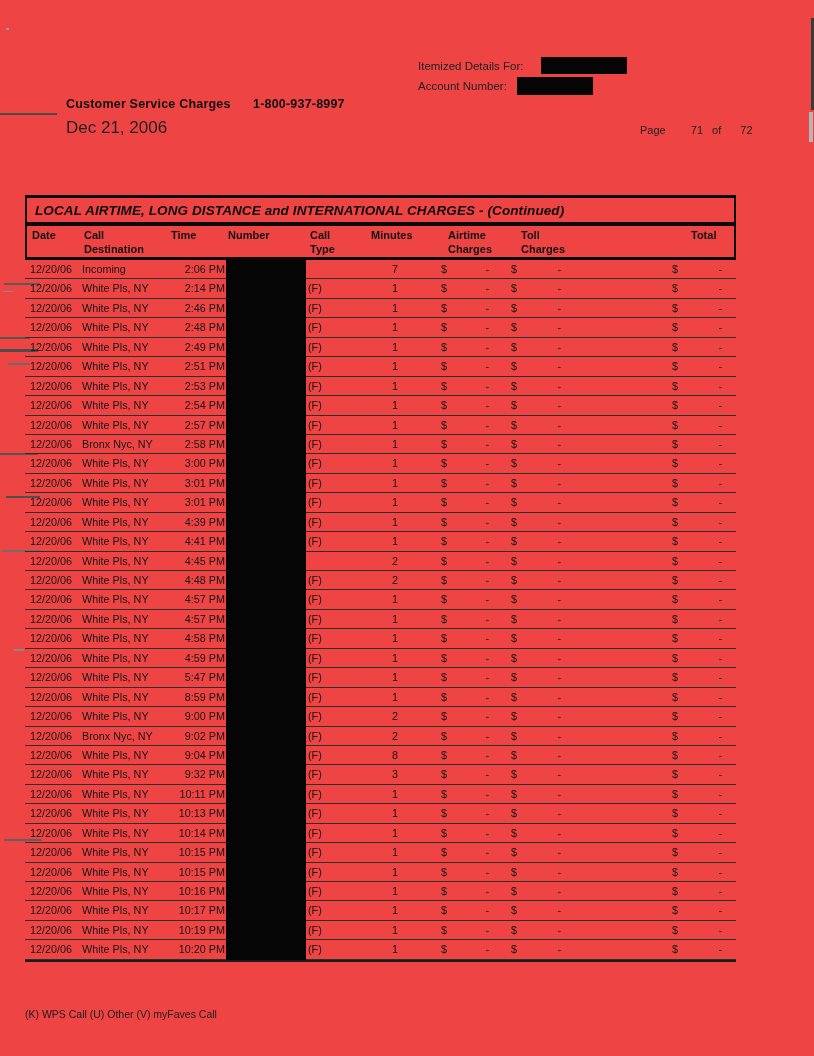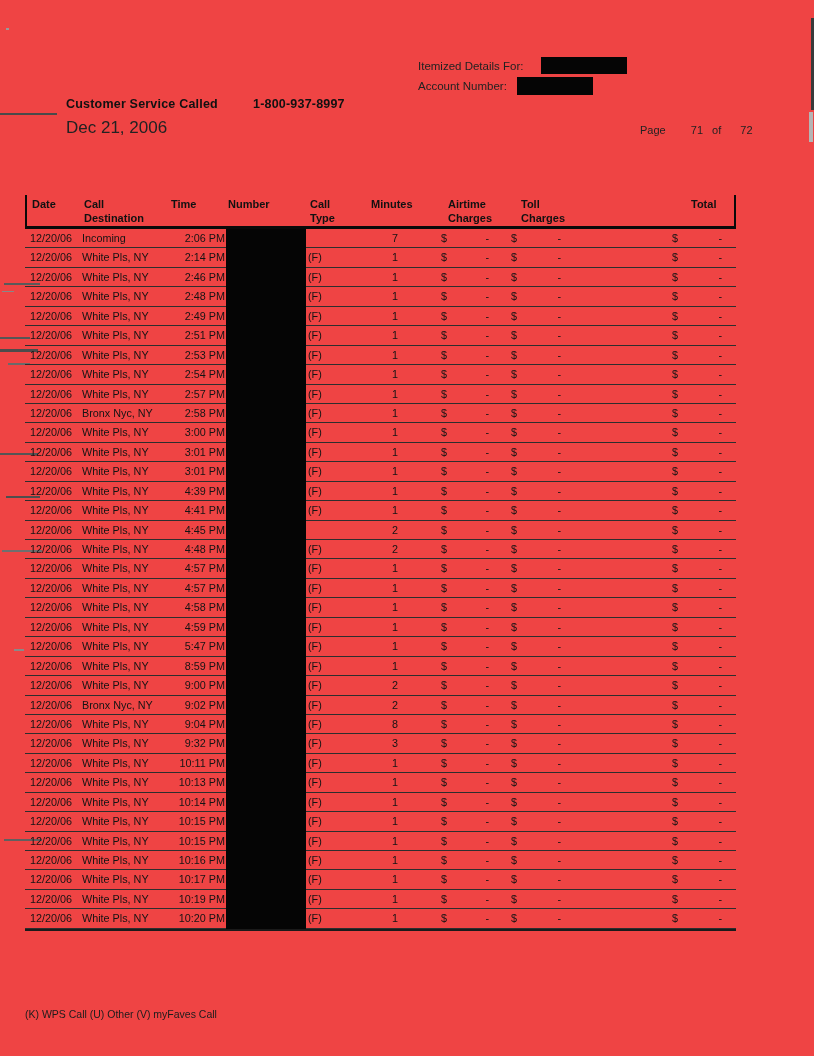--- a/index.html
+++ b/index.html
@@ -69,32 +69,35 @@
   <div class="art" style="left:6px;top:496px;width:34px;height:2px;background:#4e4e4e;"></div>
   <div class="art" style="left:2px;top:550px;width:40px;height:2px;background:#6f6f6f;"></div>
   <div class="art" style="left:14px;top:649px;width:10px;height:2px;background:#8a8a8a;"></div>
   <div class="art" style="left:4px;top:839px;width:38px;height:2px;background:#606060;"></div>
 
   <div class="abs lbl" style="left:418px;top:60px;">Itemized Details For:</div>
   <div class="abs redact" style="left:541px;top:57px;width:86px;height:17px;"></div>
   <div class="abs lbl" style="left:418px;top:80px;">Account Number:</div>
   <div class="abs redact" style="left:517px;top:77px;width:76px;height:18px;"></div>
 
-  <div class="abs csn" style="left:66px;top:97px;">Customer Service Called</div>
+  <div class="abs csn" style="left:66px;top:97px;">Customer Service Charges</div>
   <div class="abs csn" style="left:253px;top:97px;">1-800-937-8997</div>
   <div class="abs datetxt" style="left:66px;top:118px;">Dec 21, 2006</div>
 
   <div class="abs pageline" style="left:640px;top:116px;">
     <span>Page</span>
     <span style="margin-left:22px;">71</span>
     <span style="margin-left:6px;">of</span>
     <span style="margin-left:16px;">72</span>
   </div>
 
   <div class="tbl">
+    <div class="titlebox">
+      <div class="titletxt">LOCAL AIRTIME, LONG DISTANCE and INTERNATIONAL CHARGES  - (Continued)</div>
+    </div>
     <div class="hdr">
       <div class="h" style="left:5px;top:3px;">Date</div>
       <div class="h" style="left:57px;top:3px;">Call</div>
       <div class="h" style="left:57px;top:17px;">Destination</div>
       <div class="h" style="left:144px;top:3px;">Time</div>
       <div class="h" style="left:201px;top:3px;">Number</div>
       <div class="h" style="left:201px;top:17px;margin-top:40px;">Called</div>
       <div class="h" style="left:283px;top:3px;">Call</div>
       <div class="h" style="left:283px;top:17px;">Type</div>
       <div class="h" style="left:344px;top:3px;">Minutes</div>

